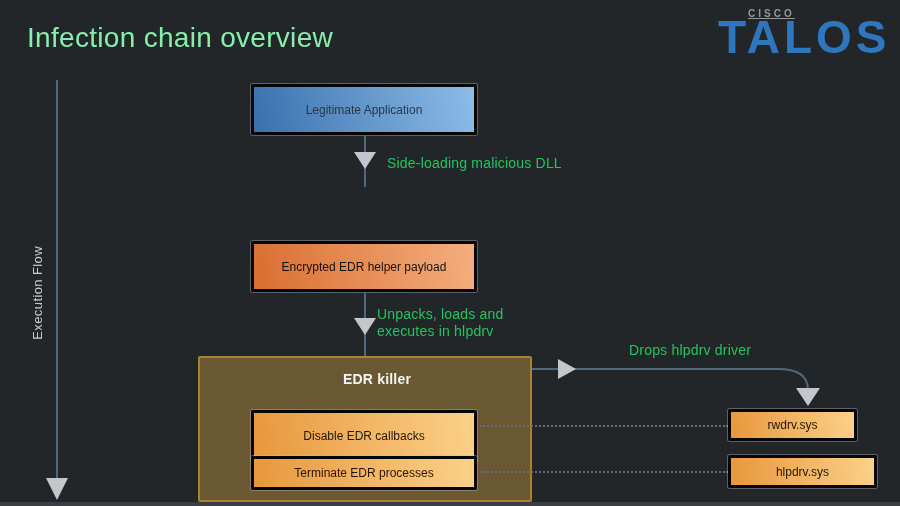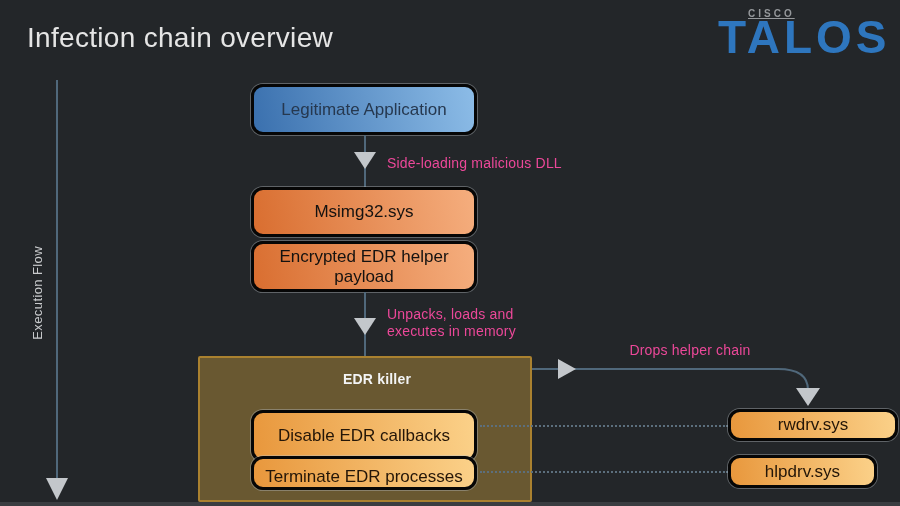--- a/index.html
+++ b/index.html
@@ -6,40 +6,40 @@
   body { background:#111; font-family:"Liberation Sans", sans-serif; }
   #stage {
     position:relative; width:900px; height:506px;
     background:#232629; overflow:hidden;
     font-family:"Liberation Sans", sans-serif;
   }
   .abs { position:absolute; }
 
   
   .slide-title { left:27px; top:22px; font-size:28px; font-weight:400;
-    color:#e5e5e5; letter-spacing:.3px; }
+    color:#86efac; letter-spacing:.3px; }
   .brand-cisco { left:748px; top:8px; font-size:10px; font-weight:700;
     letter-spacing:3px; color:#95989b;text-decoration:underline; }
   .brand-talos { left:718px; top:14px; font-size:46px; font-weight:700;
     letter-spacing:4px; color:#2e76be; line-height:1; }
 
   
   .box { position:absolute; display:flex; align-items:center; justify-content:center;
-    border:3px solid #060606; border-radius:12px; text-align:center;
-    box-shadow:0 0 0 1px rgba(185,192,198,.4); font-size:17px; }
+    border:3px solid #060606; border-radius:2px; text-align:center;
+    box-shadow:0 0 0 1px rgba(185,192,198,.4); font-size:12px; }
   .box-blue   { background:linear-gradient(78deg,#3a70ae 0%,#8cbce7 100%); color:#26384f; }
   .box-orange { background:linear-gradient(78deg,#d96e30 0%,#f5ae7e 100%); color:#141210; }
   .box-gold   { background:linear-gradient(82deg,#e8973c 0%,#fbd189 100%); color:#241608; }
 
   .node-legit     { left:251px; top:84px;  width:226px; height:51px; }
   .node-msimg     { left:251px; top:187px; width:226px; height:50px; }
   .node-payload   { left:251px; top:241px; width:226px; height:51px; }
   .node-disable   { left:251px; top:410px; width:226px; height:52px; }
-  .node-terminate { left:251px; top:456px; width:226px; height:34px;align-items:flex-end; }
-  .node-rwdrv     { left:728px; top:409px; width:170px; height:32px; }
+  .node-terminate { left:251px; top:456px; width:226px; height:34px; }
+  .node-rwdrv     { left:728px; top:409px; width:129px; height:32px; }
   .node-hlpdrv    { left:728px; top:455px; width:149px; height:33px;align-items:center; }
 
   
   .edr-container { left:198px; top:356px; width:334px; height:146px;
     background:#695831; border:2px solid #aa812f; border-radius:2px; }
   .edr-title { left:198px; top:371px; width:358px; text-align:center;
     font-size:14px; font-weight:700; color:#f3f4f5; letter-spacing:.2px; }
 
   
   .vline { position:absolute; width:2px; background:#50687b; }
@@ -54,23 +54,23 @@
   .tri-2 { left:354px; top:318px; }
   .tri-exec { left:46px; top:478px; border-top-width:22px; }
 
   .dotted { position:absolute; height:0; border-top:2px dotted #5c6f7d; }
   .dotted-1 { left:480px; top:425px; width:248px; }
   .dotted-2 { left:480px; top:471px; width:248px; }
 
   .drops-svg { left:532px; top:340px; width:300px; height:70px; }
 
   
-  .edge-label { position:absolute; font-size:14px; color:#ec4899; letter-spacing:.2px; }
+  .edge-label { position:absolute; font-size:14px; color:#22c55e; letter-spacing:.2px; }
   .label-sideload { left:387px; top:155px; }
-  .label-unpacks  { left:387px; top:306px; line-height:17px; }
+  .label-unpacks  { left:377px; top:306px; line-height:17px; }
   .label-unpacks span { display:block; }
   .label-drops    { left:600px; top:342px; width:180px; text-align:center; }
 
   .exec-label { left:30px; top:246px; writing-mode:vertical-rl;
     transform:rotate(180deg); font-size:13px; color:#c9cbcd; letter-spacing:.4px; }
 
   .bottom-strip { left:0; top:502px; width:900px; height:4px; background:#3a3d41; }
 </style>
 </head>
 <body>
@@ -86,49 +86,46 @@
   <div class="abs exec-label">Execution Flow</div>
 
   <div class="box box-blue node-legit">
     <span>Legitimate Application</span>
   </div>
 
   <div class="vline vline-1"></div>
   <div class="tri-down tri-1"></div>
   <div class="edge-label label-sideload">Side-loading malicious DLL</div>
 
-  <div class="box box-orange node-msimg">
-    <span>Msimg32.sys</span>
-  </div>
   <div class="box box-orange node-payload">
     <span>Encrypted EDR helper payload</span>
   </div>
 
   <div class="vline vline-2"></div>
   <div class="tri-down tri-2"></div>
   <div class="edge-label label-unpacks">
     <span>Unpacks, loads and</span>
-    <span>executes in memory</span>
+    <span>executes in hlpdrv</span>
   </div>
 
   <div class="abs edr-container"></div>
   <div class="abs edr-title">EDR killer</div>
   <div class="box box-gold node-disable">
     <span>Disable EDR callbacks</span>
   </div>
   <div class="box box-gold node-terminate">
     <span>Terminate EDR processes</span>
   </div>
 
   <svg class="abs drops-svg" viewBox="0 0 300 70">
     <path d="M0,29 H246 Q276,29 276,50" stroke="#50687b" stroke-width="2" fill="none"></path>
     <polygon points="26,19 26,39 44,29" fill="#c3c7cb"></polygon>
     <polygon points="264,48 288,48 276,66" fill="#c3c7cb"></polygon>
   </svg>
-  <div class="edge-label label-drops">Drops helper chain</div>
+  <div class="edge-label label-drops">Drops hlpdrv driver</div>
 
   <div class="dotted dotted-1"></div>
   <div class="dotted dotted-2"></div>
 
   <div class="box box-gold node-rwdrv">
     <span>rwdrv.sys</span>
   </div>
   <div class="box box-gold node-hlpdrv">
     <span>hlpdrv.sys</span>
   </div>

